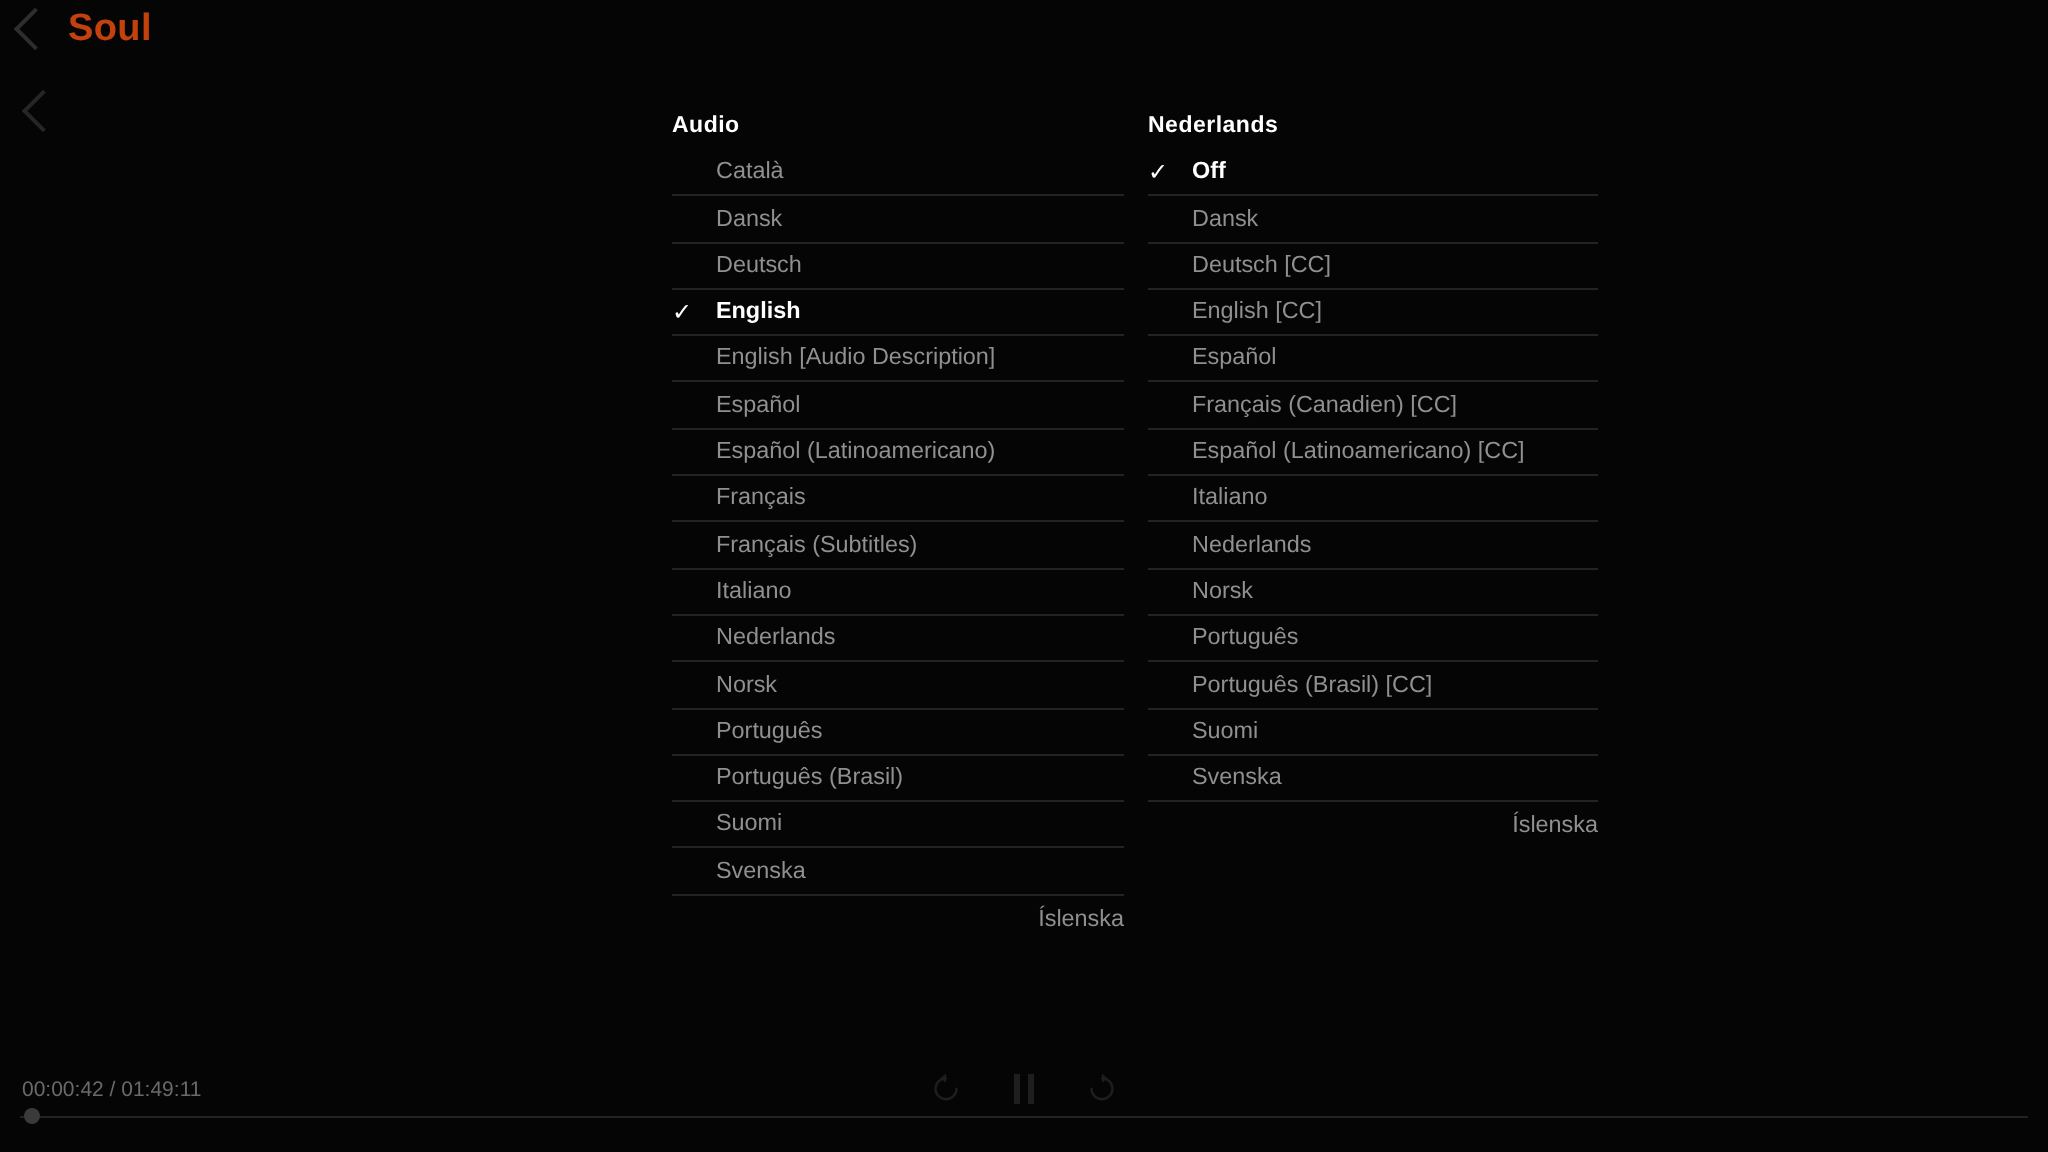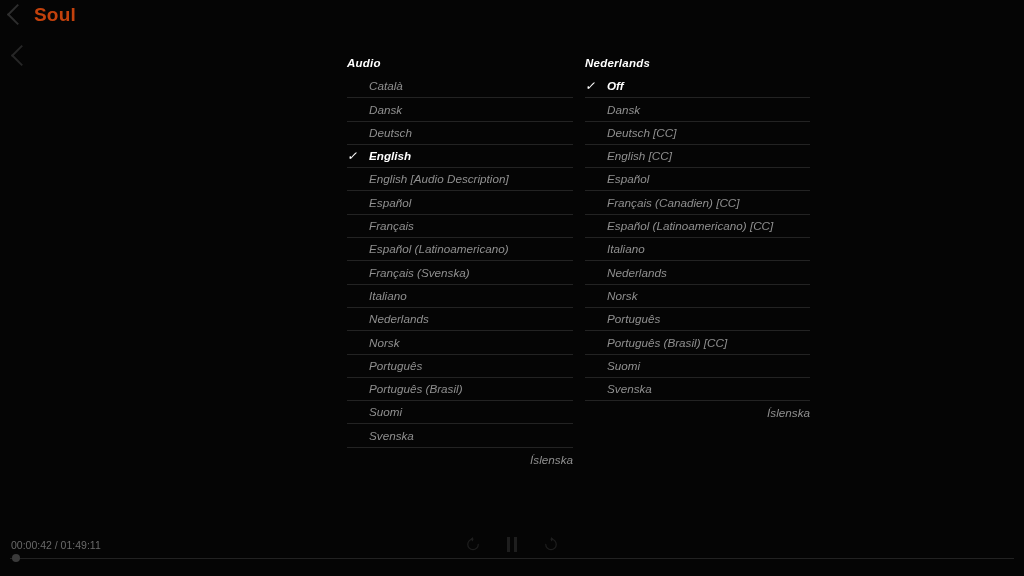--- a/index.html
+++ b/index.html
@@ -54,24 +54,23 @@
     width: 13px;
     height: 13px;
     border-left: 2px solid #262626;
     border-bottom: 2px solid #262626;
     transform: rotate(45deg);
   }
 
   
   #menus {
     position: absolute;
-    left: 12px; top: 0;
+    left: 1px; top: 0;
     width: 824px;
     height: 520px;
-    font-style: italic;
   }
   .column {
     position: absolute;
     top: 56px;
   }
   #audio-column { left: 335px; width: 226px; }
   #subtitles-column { left: 573px; width: 225px; }
 
   .col-header {
     font-size: 11.5px;
@@ -219,29 +218,29 @@
         <div class="option">
           <span class="check"></span>
           <span class="label">English [Audio Description]</span>
         </div>
         <div class="option">
           <span class="check"></span>
           <span class="label">Español</span>
         </div>
         <div class="option">
           <span class="check"></span>
+          <span class="label">Español (Latinoamericano)</span>
+        </div>
+        <div class="option">
+          <span class="check"></span>
           <span class="label">Français</span>
         </div>
         <div class="option">
           <span class="check"></span>
-          <span class="label">Español (Latinoamericano)</span>
-        </div>
-        <div class="option">
-          <span class="check"></span>
-          <span class="label">Français (Svenska)</span>
+          <span class="label">Français (Subtitles)</span>
         </div>
         <div class="option">
           <span class="check"></span>
           <span class="label">Italiano</span>
         </div>
         <div class="option">
           <span class="check"></span>
           <span class="label">Nederlands</span>
         </div>
         <div class="option">

